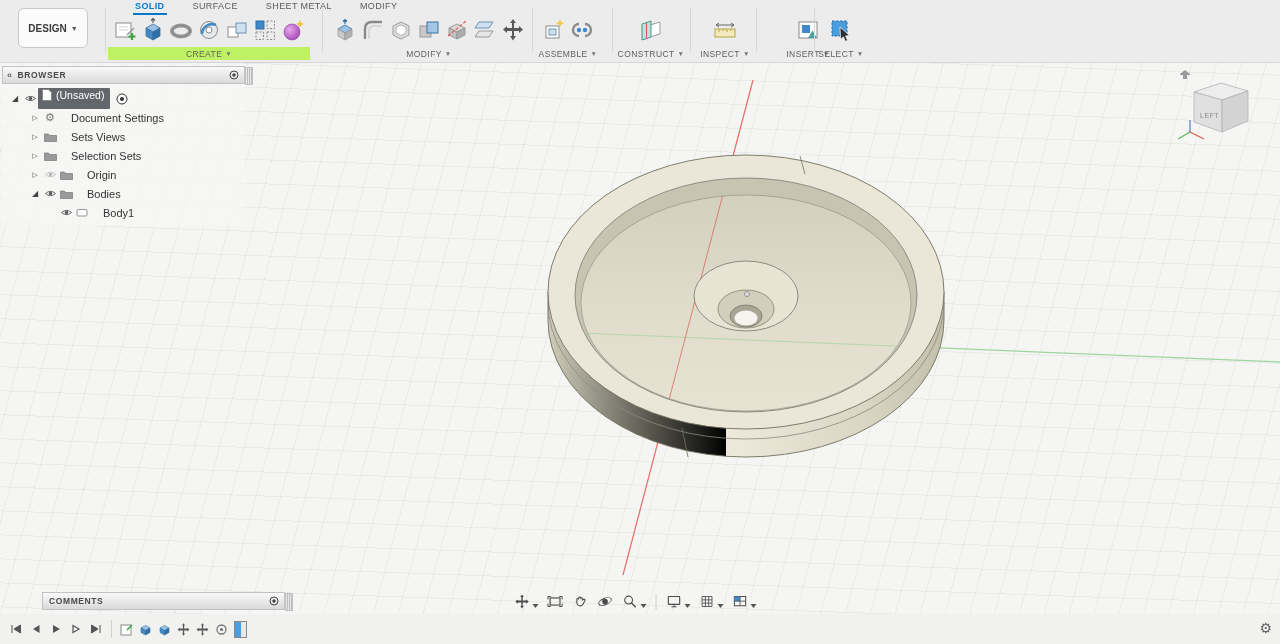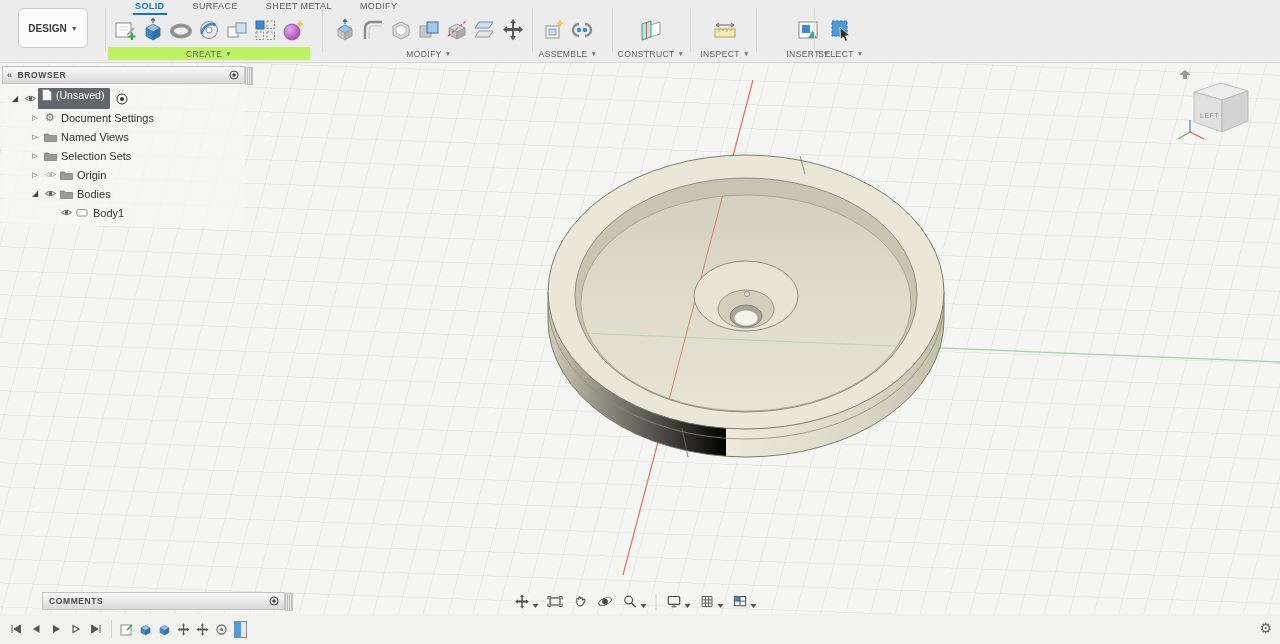--- a/index.html
+++ b/index.html
@@ -45,21 +45,21 @@
   .panel-head .headdot{margin-left:auto;margin-right:5px;cursor:pointer;display:flex;align-items:center;}
   .vhandle{position:absolute;right:-9px;top:0;width:8px;height:18px;border:1px solid #c2c2c2;box-sizing:border-box;
     background:repeating-linear-gradient(90deg,#e8e8e8 0 1px,#bdbdbd 1px 2px);cursor:col-resize;}
   .tree{width:243px;padding:5px 0 4px 0;background:rgba(246,246,244,0.75);}
   .trow{height:19px;display:flex;align-items:center;font-size:11px;color:#333;cursor:default;white-space:nowrap;}
   .tw{display:inline-flex;align-items:center;justify-content:center;}
   .tri{width:14px;font-size:7px;color:#444;cursor:pointer;text-align:center;}
   .tri.exp{font-size:8px;}
   .eyeW{width:16px;cursor:pointer;}
   .icoW{width:16px;}
-  .tlab{margin-left:3px;}
+  .tlab{margin-left:13px;}
   .selband{display:inline-flex;align-items:center;background:#63666a;color:#fff;padding:1px 6px 8px 4px;border-radius:1px;gap:4px;}
   .radioW{margin-left:6px;cursor:pointer;display:inline-flex;}
 
   
   .comments{position:absolute;left:2px;top:530px;width:252px;z-index:30;padding-left:40px;}
 
   
   .navbar{position:absolute;left:50%;top:529px;transform:translateX(-52%);display:flex;align-items:center;gap:2px;z-index:25;}
   .navbtn{display:flex;align-items:flex-end;padding:2px 3px;border-radius:2px;cursor:pointer;}
   .navcaret{width:0;height:0;border-left:3px solid transparent;border-right:3px solid transparent;border-top:4px solid #555;margin:0 0 2px 2px;}
@@ -416,21 +416,21 @@
           <span class="tlab">Document Settings</span>
         </div>
 
         <div class="trow" style="padding-left:26px">
           <span class="tri">▷</span>
           <span class="tw icoW">
               <svg width="13" height="10" viewBox="0 0 13 10">
                 <path d="M0.5 2 h4 l1.2 1.5 h6.8 v6 h-12z" fill="#9a9a9a" stroke="#777" stroke-width="0.7"></path>
               </svg>
             </span>
-          <span class="tlab">Named Views</span>
+          <span class="tlab">Sets Views</span>
         </div>
 
         <div class="trow" style="padding-left:26px">
           <span class="tri">▷</span>
           <span class="tw icoW">
               <svg width="13" height="10" viewBox="0 0 13 10">
                 <path d="M0.5 2 h4 l1.2 1.5 h6.8 v6 h-12z" fill="#9a9a9a" stroke="#777" stroke-width="0.7"></path>
               </svg>
             </span>
           <span class="tlab">Selection Sets</span>

